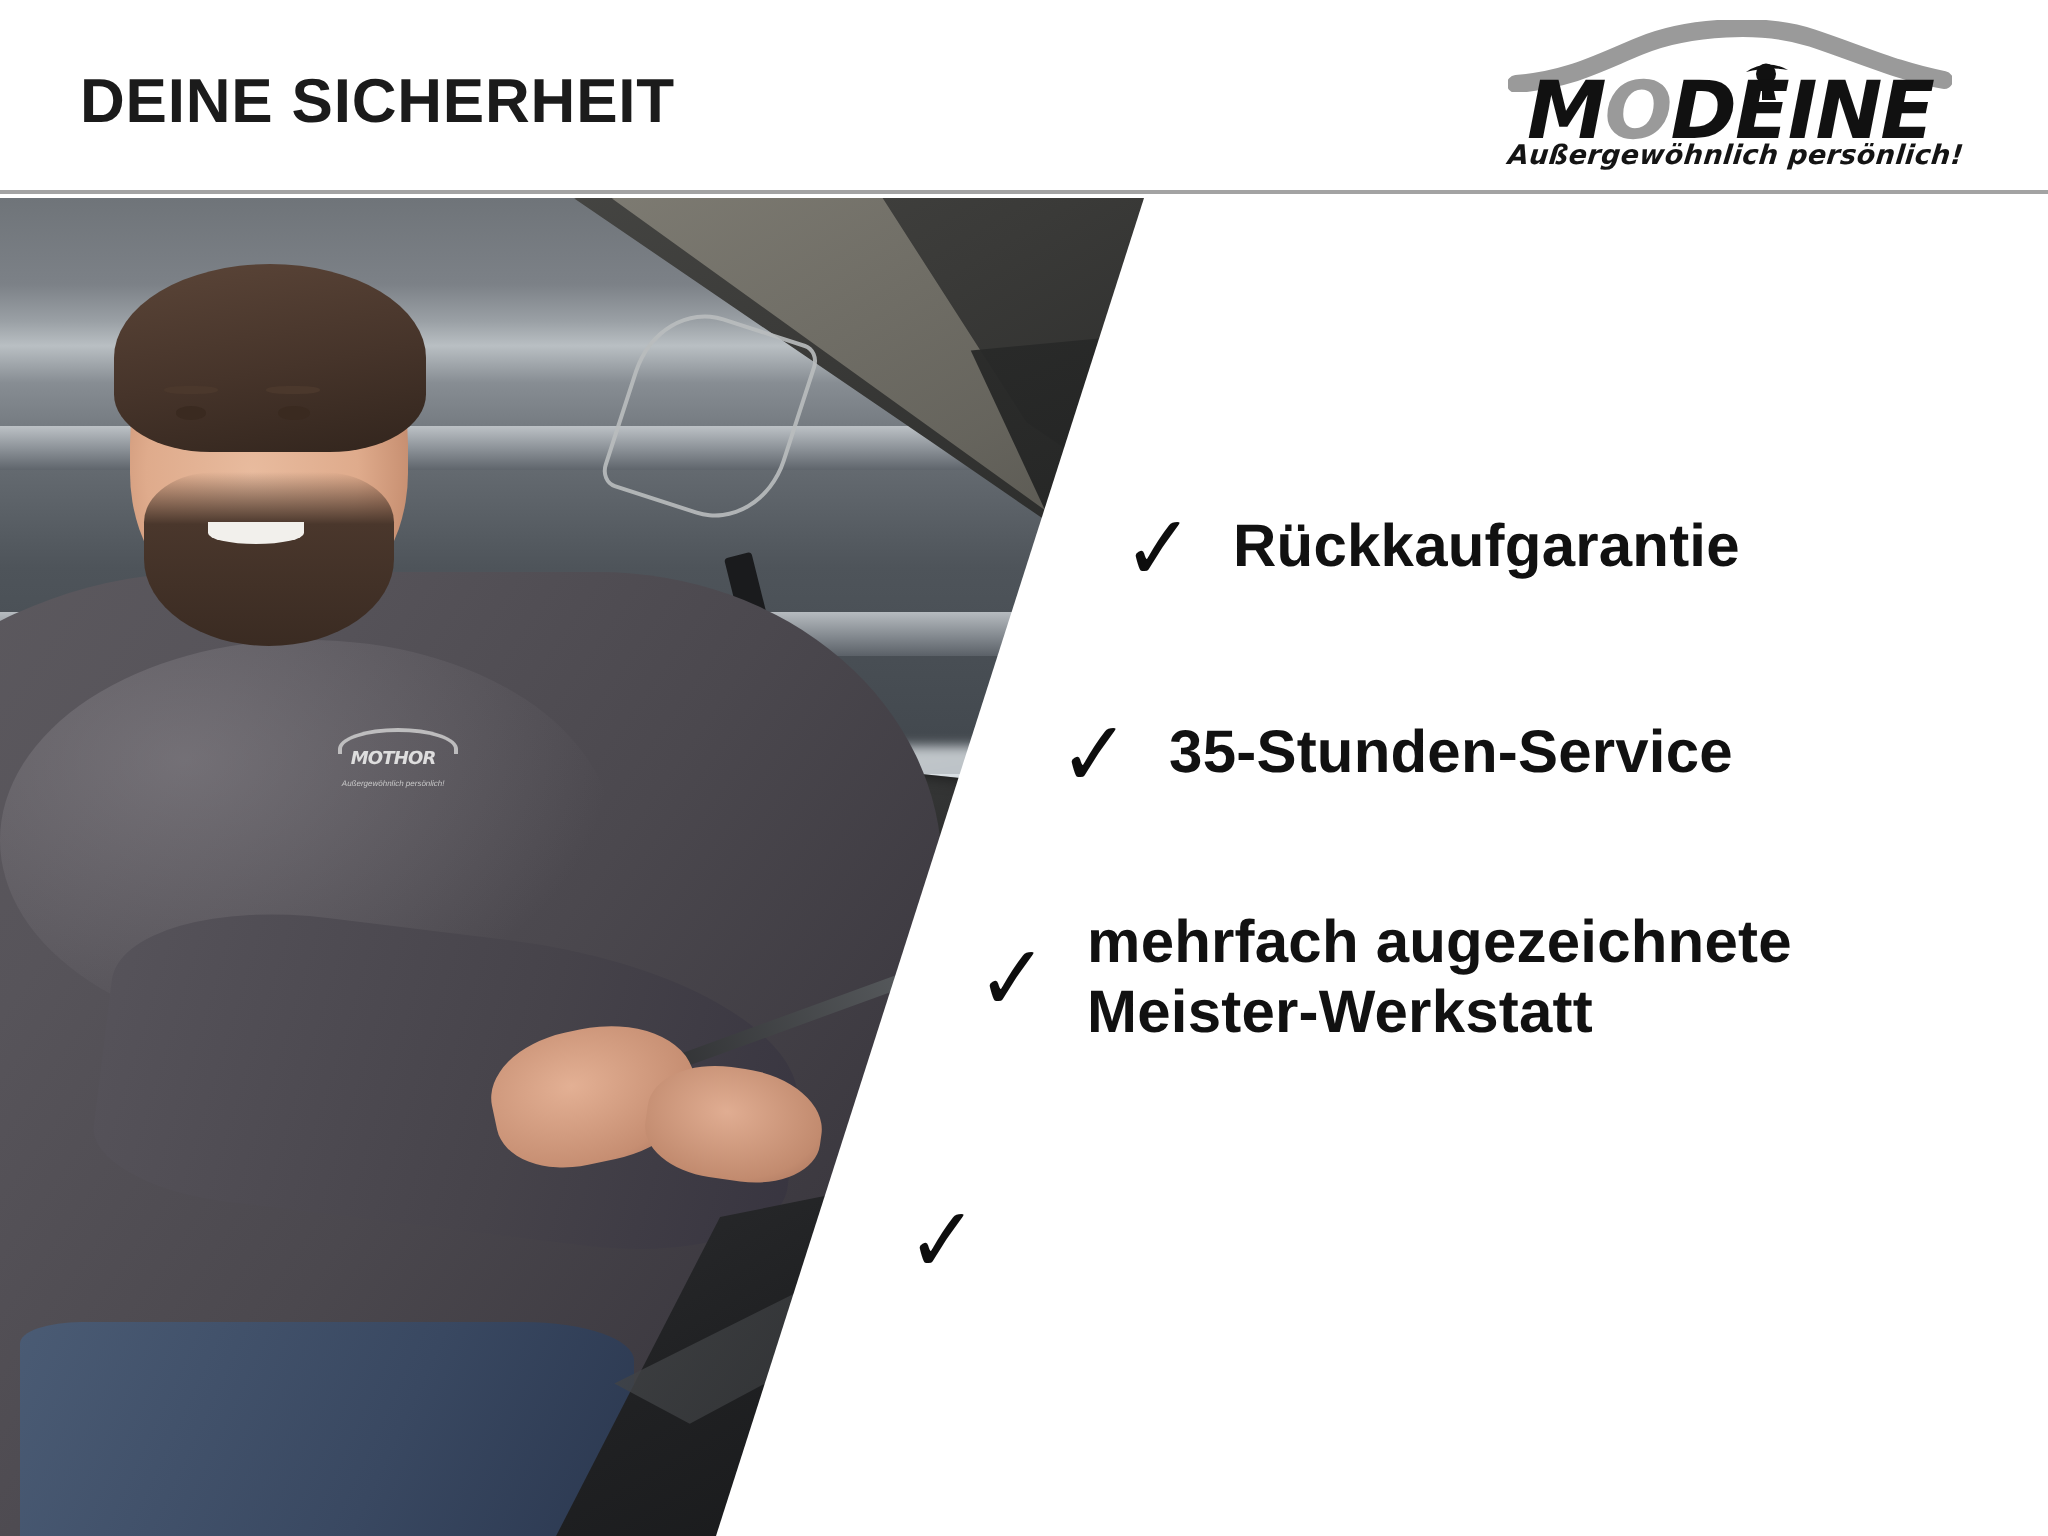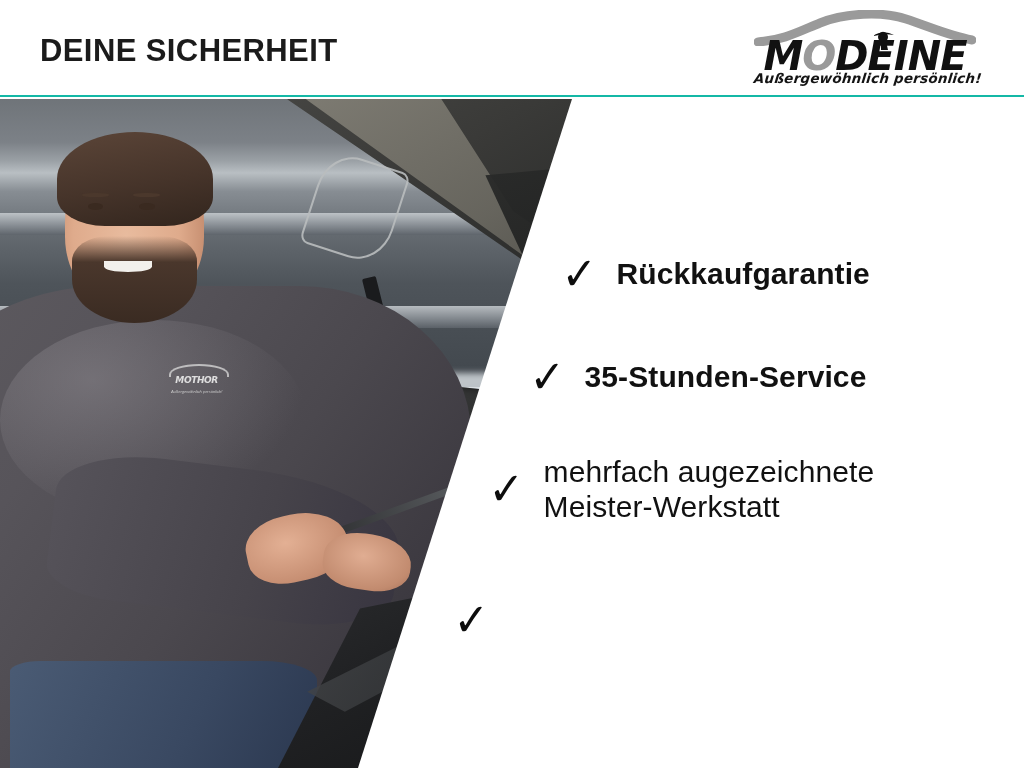--- a/index.html
+++ b/index.html
@@ -19,21 +19,21 @@
     background: #ffffff;
   }
 
   
   .header {
     position: absolute;
     left: 0; top: 0;
     width: 1024px;
     height: 97px;
     background: #ffffff;
-    border-bottom: 2px solid #14b8a6;
+    border-bottom: 2px solid #a3a3a3;
     box-sizing: border-box;
   }
   .page-title {
     position: absolute;
     left: 40px;
     top: 33px;
     font-size: 31px;
     font-weight: 600;
     letter-spacing: 0.4px;
     color: #1b1b1b;
@@ -499,21 +499,21 @@
     margin-right: 18px;
   }
   .check-label {
     font-size: 30px;
     font-weight: 700;
     color: #111111;
     line-height: 1.18;
     letter-spacing: .1px;
   }
   .check-label.bold {
-    font-weight: 400;
+    font-weight: 700;
   }
 
   .item-0 { left: 560px; top: 152px; }
   .item-1 { left: 528px; top: 255px; }
   .item-2 { left: 487px; top: 355px; align-items: center; }
   .item-3 { left: 452px; top: 498px; }
 </style>
 </head>
 <body>
 

